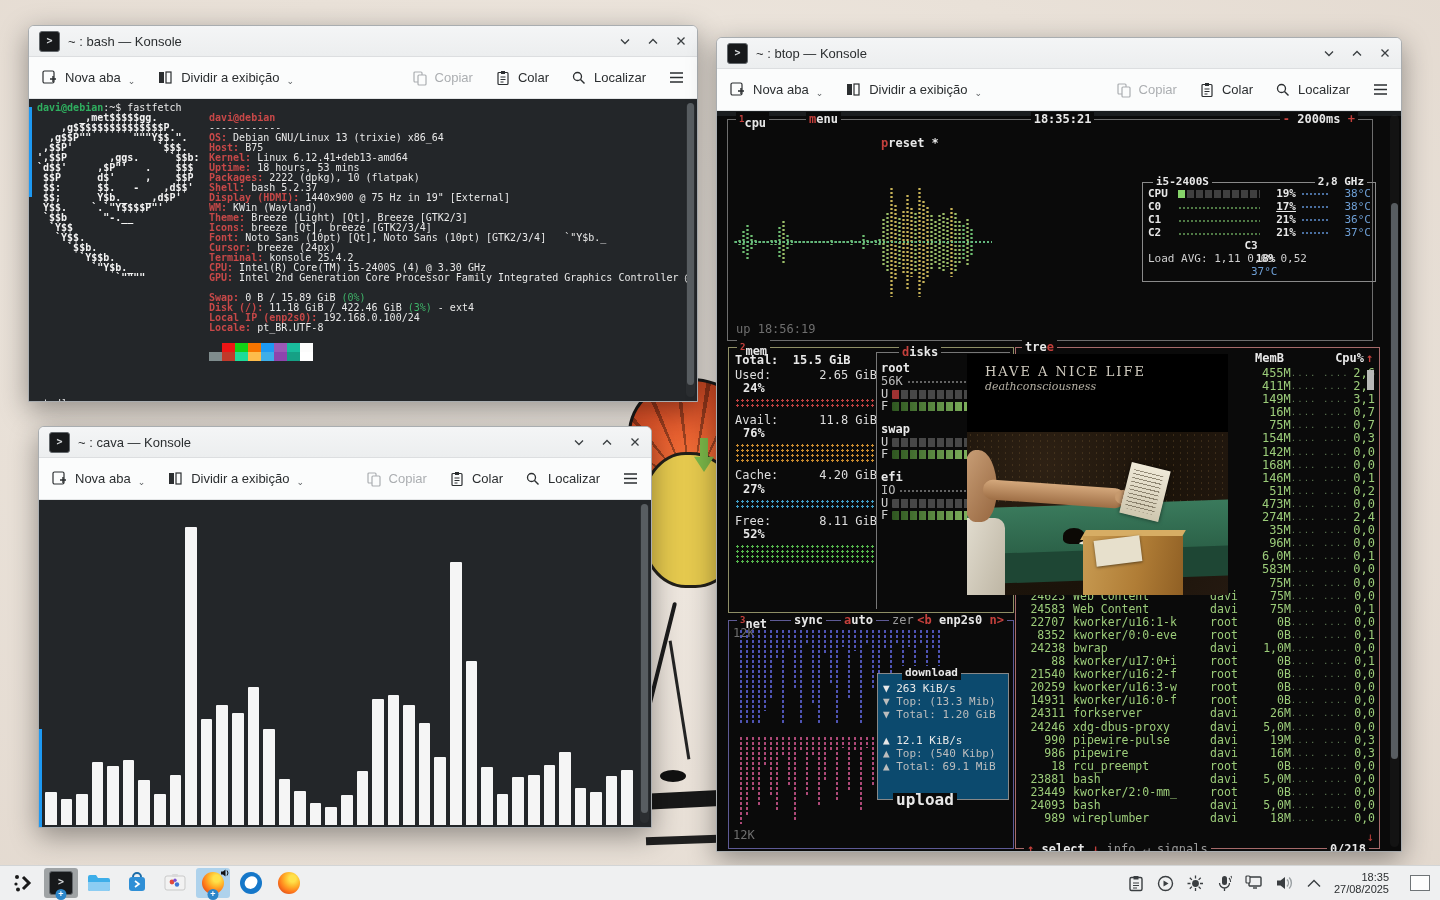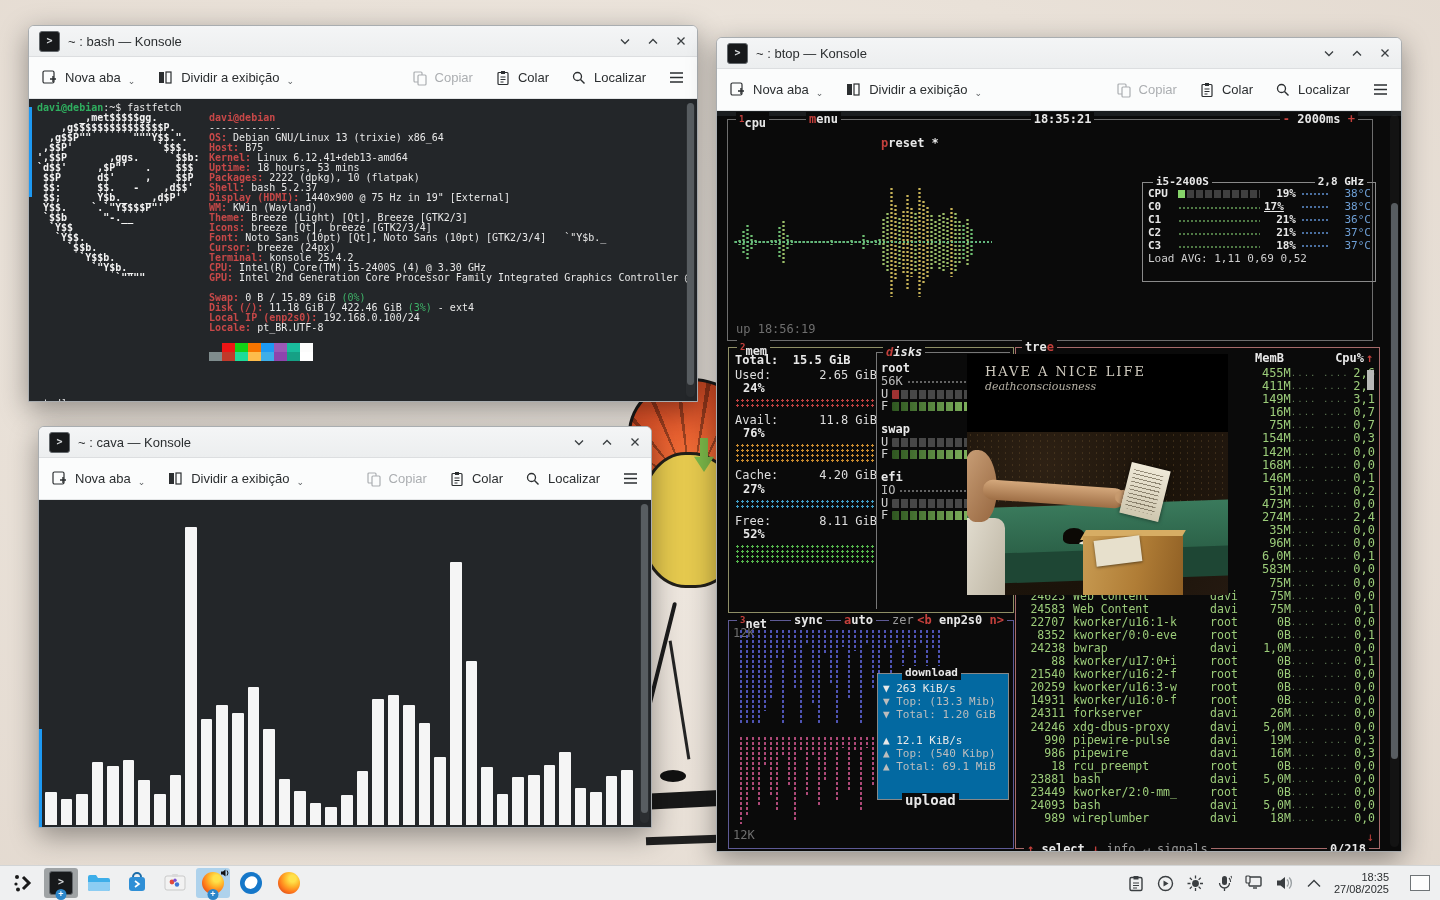--- a/index.html
+++ b/index.html
@@ -548,39 +548,39 @@
               <div class="bt" style="display: flex; align-items: center; height: 13px; font-size: 11px;">
                 <span class="bt-w" style="width: 30px;">CPU</span>
                 <span style="width: 82px; height: 8px; margin-right: 4px; background: repeating-linear-gradient(90deg, transparent 0px, transparent 7px, rgb(10, 10, 10) 7px, rgb(10, 10, 10) 9px), linear-gradient(90deg, rgb(134, 212, 106) 0px, rgb(134, 212, 106) 8px, rgb(63, 63, 63) 8px);"></span>
                 <span class="bt-w" style="width: 32px; text-align: right;">19%</span>
                 <span style="flex: 1 1 0%; height: 5px; margin: 0px 5px; background: radial-gradient(circle, rgb(74, 111, 160) 0.8px, transparent 1.1px) 0px 0px / 4px 6px;"></span>
                 <span class="bt-blue" style="width: 36px; text-align: right;">38°C</span>
               </div>
               <div class="bt" style="display: flex; align-items: center; height: 13px; font-size: 11px;">
                 <span class="bt-w" style="width: 30px;">C0</span>
                 <span style="width: 82px; height: 6px; margin-right: 4px; background: radial-gradient(circle, rgb(79, 122, 69) 0.8px, transparent 1.1px) 0px 0px / 4px 8px;"></span>
-                <span class="bt-w" style="width: 32px;  text-decoration: underline;">17%</span>
+                <span class="bt-w" style="width: 32px; text-align: right; text-decoration: underline;">17%</span>
                 <span style="flex: 1 1 0%; height: 5px; margin: 0px 5px; background: radial-gradient(circle, rgb(74, 111, 160) 0.8px, transparent 1.1px) 0px 0px / 4px 6px;"></span>
                 <span class="bt-blue" style="width: 36px; text-align: right;">38°C</span>
               </div>
               <div class="bt" style="display: flex; align-items: center; height: 13px; font-size: 11px;">
                 <span class="bt-w" style="width: 30px;">C1</span>
                 <span style="width: 82px; height: 6px; margin-right: 4px; background: radial-gradient(circle, rgb(79, 122, 69) 0.8px, transparent 1.1px) 0px 0px / 4px 8px;"></span>
                 <span class="bt-w" style="width: 32px; text-align: right;">21%</span>
                 <span style="flex: 1 1 0%; height: 5px; margin: 0px 5px; background: radial-gradient(circle, rgb(74, 111, 160) 0.8px, transparent 1.1px) 0px 0px / 4px 6px;"></span>
                 <span class="bt-blue" style="width: 36px; text-align: right;">36°C</span>
               </div>
               <div class="bt" style="display: flex; align-items: center; height: 13px; font-size: 11px;">
                 <span class="bt-w" style="width: 30px;">C2</span>
                 <span style="width: 82px; height: 6px; margin-right: 4px; background: radial-gradient(circle, rgb(79, 122, 69) 0.8px, transparent 1.1px) 0px 0px / 4px 8px;"></span>
                 <span class="bt-w" style="width: 32px; text-align: right;">21%</span>
                 <span style="flex: 1 1 0%; height: 5px; margin: 0px 5px; background: radial-gradient(circle, rgb(74, 111, 160) 0.8px, transparent 1.1px) 0px 0px / 4px 6px;"></span>
                 <span class="bt-blue" style="width: 36px; text-align: right;">37°C</span>
               </div>
-              <div class="bt" style="display: flex; align-items: center; height: 13px; font-size: 11px;">
+              <div class="bt" style="display: flex; align-items: center; height: 13px; font-size: 11px; flex-direction: column;">
                 <span class="bt-w" style="width: 30px;">C3</span>
                 <span style="width: 82px; height: 6px; margin-right: 4px; background: radial-gradient(circle, rgb(79, 122, 69) 0.8px, transparent 1.1px) 0px 0px / 4px 8px;"></span>
                 <span class="bt-w" style="width: 32px; text-align: right;">18%</span>
                 <span style="flex: 1 1 0%; height: 5px; margin: 0px 5px; background: radial-gradient(circle, rgb(74, 111, 160) 0.8px, transparent 1.1px) 0px 0px / 4px 6px;"></span>
                 <span class="bt-blue" style="width: 36px; text-align: right;">37°C</span>
               </div>
               <div class="bt" style="display: flex; height: 13px; font-size: 11px; color: rgb(207, 207, 207);">Load AVG:   1,11   0,69   0,52</div>
             </div>
         </div>
       </div>
@@ -609,21 +609,21 @@
             <div class="meterband" style="--c: #3f9bc4; height: 10px; margin: 3px 0px 6px;"></div>
             <div class="bt" style="display: flex; justify-content: space-between; color: rgb(222, 222, 222); margin-top: 2px;">
               <span>Free:</span>
               <span>8.11 GiB</span>
             </div>
             <div class="bt bt-w" style="padding-left: 8px;">52%</div>
             <div class="meterband" style="--c: #55b44c; height: 20px; margin: 3px 0px 6px;"></div>
           </div>
 
         <div class="bt-box" style="left:147px;top:4px;width:133px;height:256px;border-color:#777;border-right:none;border-bottom:none;">
-          <span class="bt-label" style="left:6px;font-style:italic;"><span class="bt-red">d</span><span>isks</span></span>
+          <span class="bt-label" style="left:22px;"><span class="bt-red">d</span><span>isks</span></span>
           <div id="disks-col" style="position:absolute;left:4px;top:6px;right:2px;">
               <div class="bt bt-w" style="margin-top: 3px;">root</div>
               <div class="bt" style="color: rgb(189, 189, 189); display: flex; gap: 4px; align-items: center;">
                 <span>56K</span>
                 <span style="flex: 1 1 0%; height: 4px; background: radial-gradient(circle, rgb(102, 102, 102) 0.7px, transparent 1px) 0px 0px / 4px 4px;"></span>
               </div>
               <div class="bt" style="display: flex; gap: 4px; align-items: center; height: 12px; color: rgb(207, 207, 207);">
                 <span>U</span>
                 <div class="blockbar" style="flex: 1 1 0%; background: repeating-linear-gradient(90deg, transparent 0px, transparent 7px, rgb(10, 10, 10) 7px, rgb(10, 10, 10) 9px), linear-gradient(90deg, rgb(160, 50, 50) 0px, rgb(160, 50, 50) 8px, rgb(71, 71, 71) 8px);"></div>
               </div>
@@ -734,23 +734,23 @@
             <div class="net-col" style="height: 45px; --c: #b14a7a;"></div>
             <div class="net-col" style="height: 65px; --c: #b14a7a;"></div>
             <div class="net-col" style="height: 12px; --c: #b14a7a;"></div>
             <div class="net-col" style="height: 40px; --c: #b14a7a;"></div>
             <div class="net-col" style="height: 15px; --c: #b14a7a;"></div>
             <div class="net-col" style="height: 55px; --c: #b14a7a;"></div>
             <div class="net-col" style="height: 12px; --c: #b14a7a;"></div>
             <div class="net-col" style="height: 70px; --c: #b14a7a;"></div>
           </div>
 
-        <div class="bt-box" style="left:148px;top:52px;width:130px;height:125px;border-color:#888;background:#0369a1;">
+        <div class="bt-box" style="left:148px;top:52px;width:130px;height:125px;border-color:#888;background:#0c4a6e;">
           <span class="bt-label" style="left:24px;font-size:11px;">download</span>
-          <span class="bt-label" style="left:24px;top:auto;bottom:-8px;font-size:14px;">upload</span>
+          <span class="bt-label" style="left:15px;top:auto;bottom:-8px;font-size:16px;">upload</span>
           <div id="net-stats" style="position:absolute;left:5px;top:8px;">
               <div class="bt" style="font-size: 11px; line-height: 13px; color: rgb(232, 232, 232); white-space: pre;">▼ 263 KiB/s</div>
               <div class="bt" style="font-size: 11px; line-height: 13px; color: rgb(189, 189, 189); white-space: pre;">▼ Top: (13.3 Mib)</div>
               <div class="bt" style="font-size: 11px; line-height: 13px; color: rgb(189, 189, 189); white-space: pre;">▼ Total: 1.20 GiB</div>
               <div style="height: 13px;"></div>
               <div class="bt" style="font-size: 11px; line-height: 13px; color: rgb(232, 232, 232); white-space: pre;">▲ 12.1 KiB/s</div>
               <div class="bt" style="font-size: 11px; line-height: 13px; color: rgb(189, 189, 189); white-space: pre;">▲ Top: (540 Kibp)</div>
               <div class="bt" style="font-size: 11px; line-height: 13px; color: rgb(189, 189, 189); white-space: pre;">▲ Total: 69.1 MiB</div>
             </div>
         </div>

